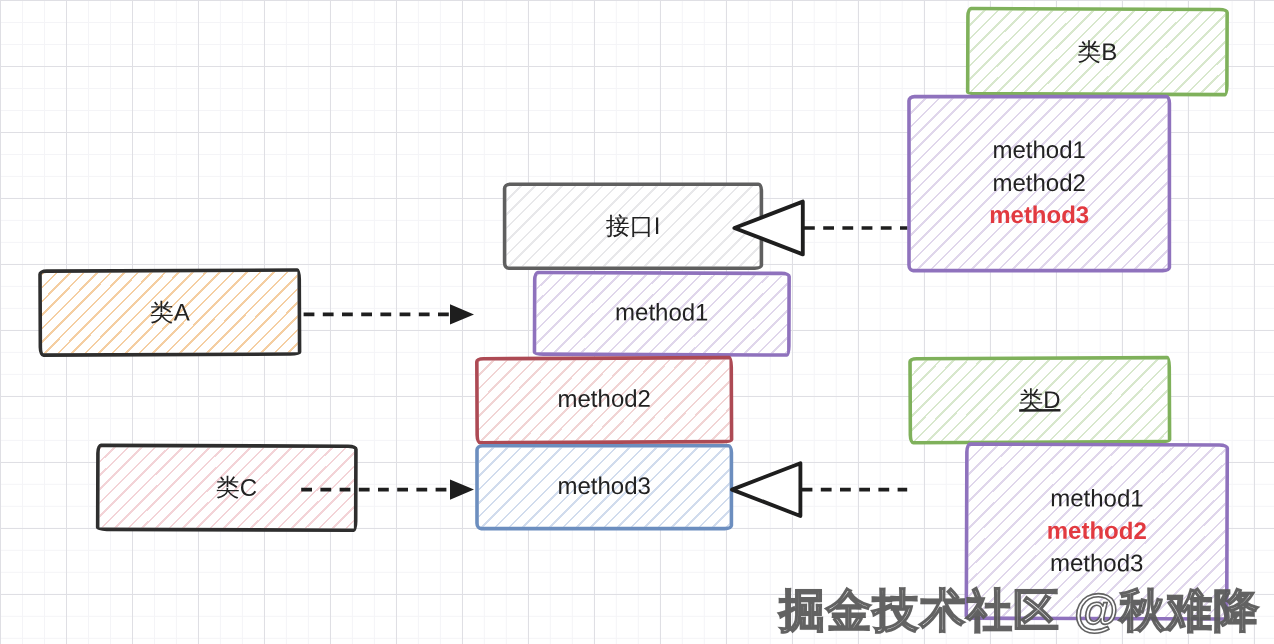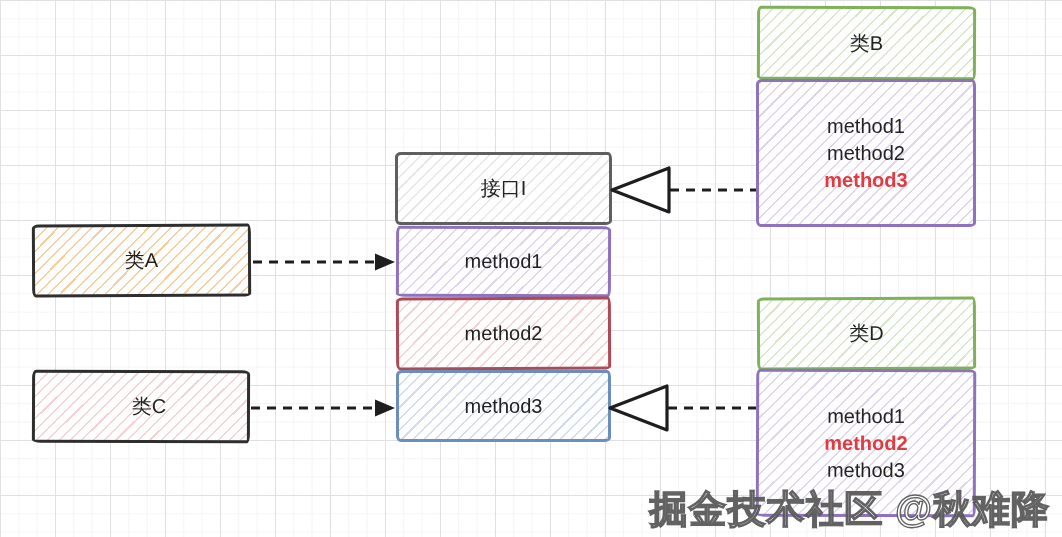--- a/index.html
+++ b/index.html
@@ -25,27 +25,27 @@
     box-sizing: border-box;
     display: flex;
     align-items: center;
     justify-content: center;
     font-size: 20px;
     color: #222222;
     background-color: #ffffff;
   }
   
   .sk1 { border-radius: 7px 3px 9px 4px / 4px 9px 3px 8px; transform: rotate(-0.25deg); text-align: center; }
-  .sk2 { border-radius: 4px 8px 3px 9px / 8px 4px 9px 3px; transform: rotate(0.2deg); }
+  .sk2 { border-radius: 4px 8px 3px 9px / 8px 4px 9px 3px; transform: rotate(0.2deg); margin-left: 48px; }
   .sk3 { border-radius: 6px 4px 7px 5px / 5px 7px 4px 6px; }
 
   
   .hatch-orange { background-image: repeating-linear-gradient(135deg, rgba(236,166,85,0.55) 0px, rgba(236,166,85,0.55) 1.5px, transparent 1.5px, transparent 8px); }
   .hatch-pink   { background-image: repeating-linear-gradient(135deg, rgba(224,140,150,0.38) 0px, rgba(224,140,150,0.38) 1.5px, transparent 1.5px, transparent 8px); }
-  .hatch-gray   { background-image: repeating-linear-gradient(135deg, rgba(150,150,160,0.22) 0px, rgba(150,150,160,0.22) 1.5px, transparent 1.5px, transparent 8px); }
+  .hatch-gray   { background-image: repeating-linear-gradient(135deg, rgba(150,150,160,0.22) 0px, rgba(150,150,160,0.22) 1.5px, transparent 1.5px, transparent 8px); margin-left: 24px; }
   .hatch-purple { background-image: repeating-linear-gradient(135deg, rgba(152,121,190,0.30) 0px, rgba(152,121,190,0.30) 1.5px, transparent 1.5px, transparent 8px); }
   .hatch-red    { background-image: repeating-linear-gradient(135deg, rgba(212,122,122,0.32) 0px, rgba(212,122,122,0.32) 1.5px, transparent 1.5px, transparent 8px); }
   .hatch-blue   { background-image: repeating-linear-gradient(135deg, rgba(112,146,200,0.32) 0px, rgba(112,146,200,0.32) 1.5px, transparent 1.5px, transparent 8px); }
   .hatch-green  { background-image: repeating-linear-gradient(135deg, rgba(133,182,98,0.32) 0px, rgba(133,182,98,0.32) 1.5px, transparent 1.5px, transparent 8px); }
 
   
   .bd-dark   { border: 3px solid #2e2e2e; }
   .bd-gray   { border: 3px solid #5f5f5f; }
   .bd-purple { border: 3px solid #8f72bd; }
   .bd-red    { border: 3px solid #ad4a54; }
@@ -54,21 +54,21 @@
 
   
   #class-a         { left: 32px;  top: 224px; width: 219px; height: 73px; }
   #class-c         { left: 32px;  top: 370px; width: 218px; height: 73px; padding-left: 16px; }
   #interface-box   { left: 395px; top: 152px; width: 217px; height: 73px; }
   #mid-method1     { left: 396px; top: 226px; width: 215px; height: 71px; }
   #mid-method2     { left: 396px; top: 297px; width: 215px; height: 73px; }
   #mid-method3     { left: 396px; top: 370px; width: 215px; height: 72px; }
   #class-b-header  { left: 757px; top: 6px;   width: 219px; height: 74px; }
   #class-b-body    { left: 756px; top: 79px;  width: 220px; height: 148px; }
-  #class-d-header  { left: 757px; top: 297px; width: 219px; height: 73px; }
+  #class-d-header  { left: 757px; top: 297px; width: 219px; height: 73px; text-decoration: underline; }
   #class-d-body    { left: 756px; top: 369px; width: 220px; height: 148px; }
 
   .body-box { flex-direction: column; }
   .body-line { line-height: 27px; text-align: center; }
   .red-line { color: #e23a40; font-weight: bold; }
 
   .arrows-layer {
     position: absolute;
     left: 0; top: 0;
     width: 1062px; height: 537px;

